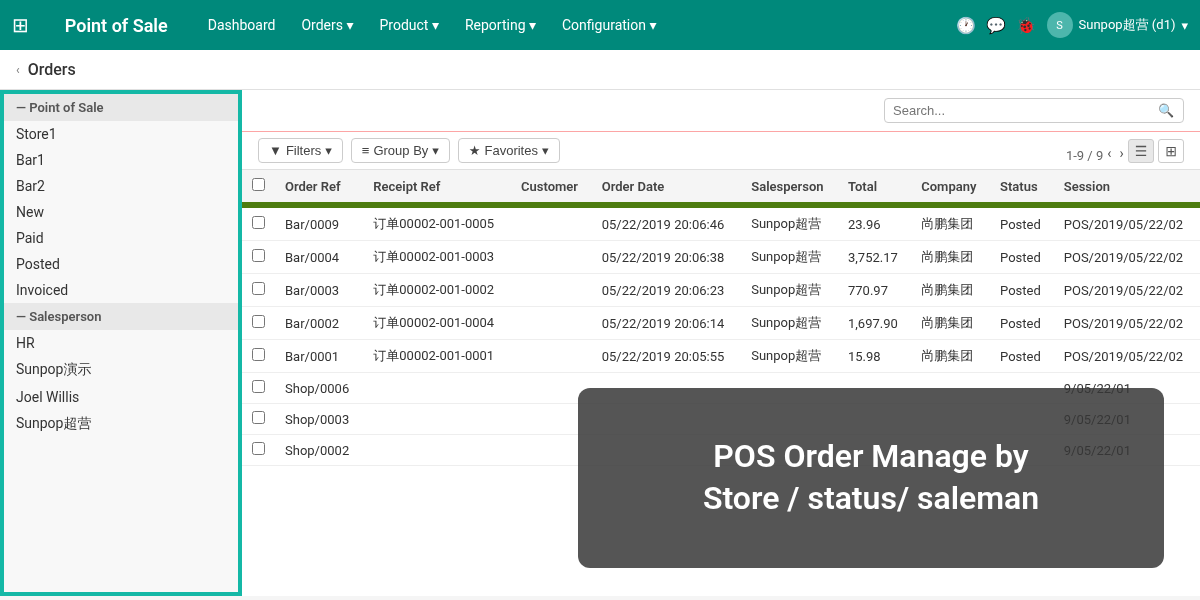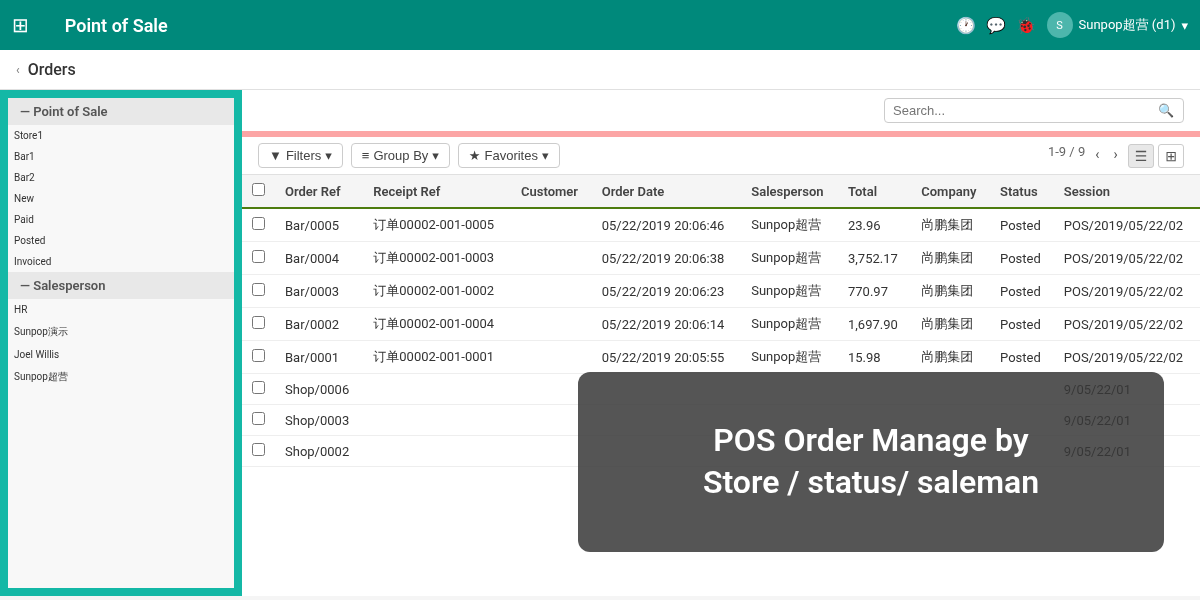--- a/index.html
+++ b/index.html
@@ -55,55 +55,55 @@
       overflow: hidden;
     }
 
     
     .sidebar {
       width: 242px;
       min-width: 242px;
       background: #f8f8f8;
       border-right: 1px solid #e0e0e0;
       overflow-y: auto;
-      border: 8px solid #14b8a6;
+      border: 4px solid #14b8a6;
     }
     .sidebar-section-header {
       background: #e8e8e8;
       padding: 6px 12px;
       font-size: 13px;
       color: #555;
       font-weight: 600;
       display: flex;
       align-items: center;
       gap: 6px;
     }
     .sidebar-item {
-      padding: 5px 6px;
-      font-size: 10px;
+      padding: 5px 12px;
+      font-size: 14px;
       color: #333;
       cursor: pointer;
     }
 
     
     .content {
       flex: 1;
       display: flex;
       flex-direction: column;
       overflow: hidden;
       background: white;
     }
 
     
     .toolbar {
       padding: 8px 16px;
       display: flex;
       align-items: center;
       justify-content: space-between;
-      border-bottom: 6px solid #fca5a5;
+      border-bottom: 1px solid #fca5a5;
       background: white;
     }
     .toolbar-left { display: flex; align-items: center; gap: 8px; }
     .toolbar-right { display: flex; align-items: center; gap: 8px; }
     .search-box {
       display: flex;
       align-items: center;
       border: 1px solid #ccc;
       border-radius: 4px;
       padding: 4px 8px;
@@ -135,40 +135,40 @@
       align-items: center;
       gap: 4px;
       padding: 4px 10px;
       border: 1px solid #ccc;
       border-radius: 4px;
       background: white;
       cursor: pointer;
       font-size: 13px;
       color: #444;
     }
-    .pagination-info { font-size: 13px; color: #666; display: flex; align-items: flex-start; gap: 6px; }
+    .pagination-info { font-size: 13px; color: #666; display: flex; align-items: flex-end; }
     .pag-btn { cursor: pointer; color: #555; font-size: 14px; padding: 2px 4px; }
     .view-btns { display: flex; gap: 4px; }
     .view-btn { padding: 3px 6px; border: 1px solid #ccc; border-radius: 3px; cursor: pointer; background: white; color: #555; font-size: 14px; }
     .view-btn.active { background: #e8e8e8; }
 
     
     .table-wrapper { flex: 1; overflow-y: auto; }
     table { width: 100%; border-collapse: collapse; font-size: 13px; }
-    thead tr { background: #f5f5f5; border-bottom: 2px solid #4d7c0f; }
+    thead tr { background: #f5f5f5; border-bottom: 6px solid #4d7c0f; }
     thead th { padding: 8px 10px; text-align: left; font-weight: 600; color: #444; white-space: nowrap; }
     tbody tr { border-bottom: 1px solid #eeeeee; }
     tbody td { padding: 7px 10px; color: #333; white-space: nowrap; }
     .checkbox-col { width: 30px; }
     input[type="checkbox"] { cursor: pointer; }
 
     
     .overlay {
       position: absolute;
-      bottom: 44px;
+      bottom: 28px;
       left: 300px;
       right: 0;
       height: 180px;
       background: rgba(55,55,55,0.85);
       border-radius: 12px;
       display: flex;
       align-items: center;
       justify-content: center;
       color: white;
       font-size: 32px;
@@ -178,20 +178,27 @@
       z-index: 10;
       margin: 0 36px;
     }
   </style>
 </head>
 <body>
 
 <nav class="topnav">
   <span class="topnav-grid-icon">⊞</span>
   <span class="topnav-brand">Point of Sale</span>
+  <div class="topnav-menu">
+    <span class="topnav-menu-item">Dashboard</span>
+    <span class="topnav-menu-item">Orders ▾</span>
+    <span class="topnav-menu-item">Product ▾</span>
+    <span class="topnav-menu-item">Reporting ▾</span>
+    <span class="topnav-menu-item">Configuration ▾</span>
+  </div>
   <div class="topnav-right">
     <span class="topnav-icon-btn">🕐</span>
     <span class="topnav-icon-btn">💬</span>
     <span class="topnav-icon-btn">🐞</span>
     <div class="topnav-user">
       <div class="topnav-user-avatar">S</div>
       <span>Sunpop超营 (d1)</span>
       <span>▾</span>
     </div>
   </div>
@@ -282,21 +289,21 @@
               <th>Company</th>
               <th>Status</th>
               <th>Session</th>
             </tr>
           </thead>
           <tbody id="table-body">
           <tr>
       <td class="checkbox-col">
         <input type="checkbox" style="">
       </td>
-      <td>Bar/0005</td>
+      <td>Bar/0009</td>
       <td>订单00002-001-0005</td>
       <td></td>
       <td>05/22/2019 20:06:46</td>
       <td>Sunpop超营</td>
       <td>23.96</td>
       <td>尚鹏集团</td>
       <td>Posted</td>
       <td>POS/2019/05/22/02</td>
     </tr>
               <tr>

